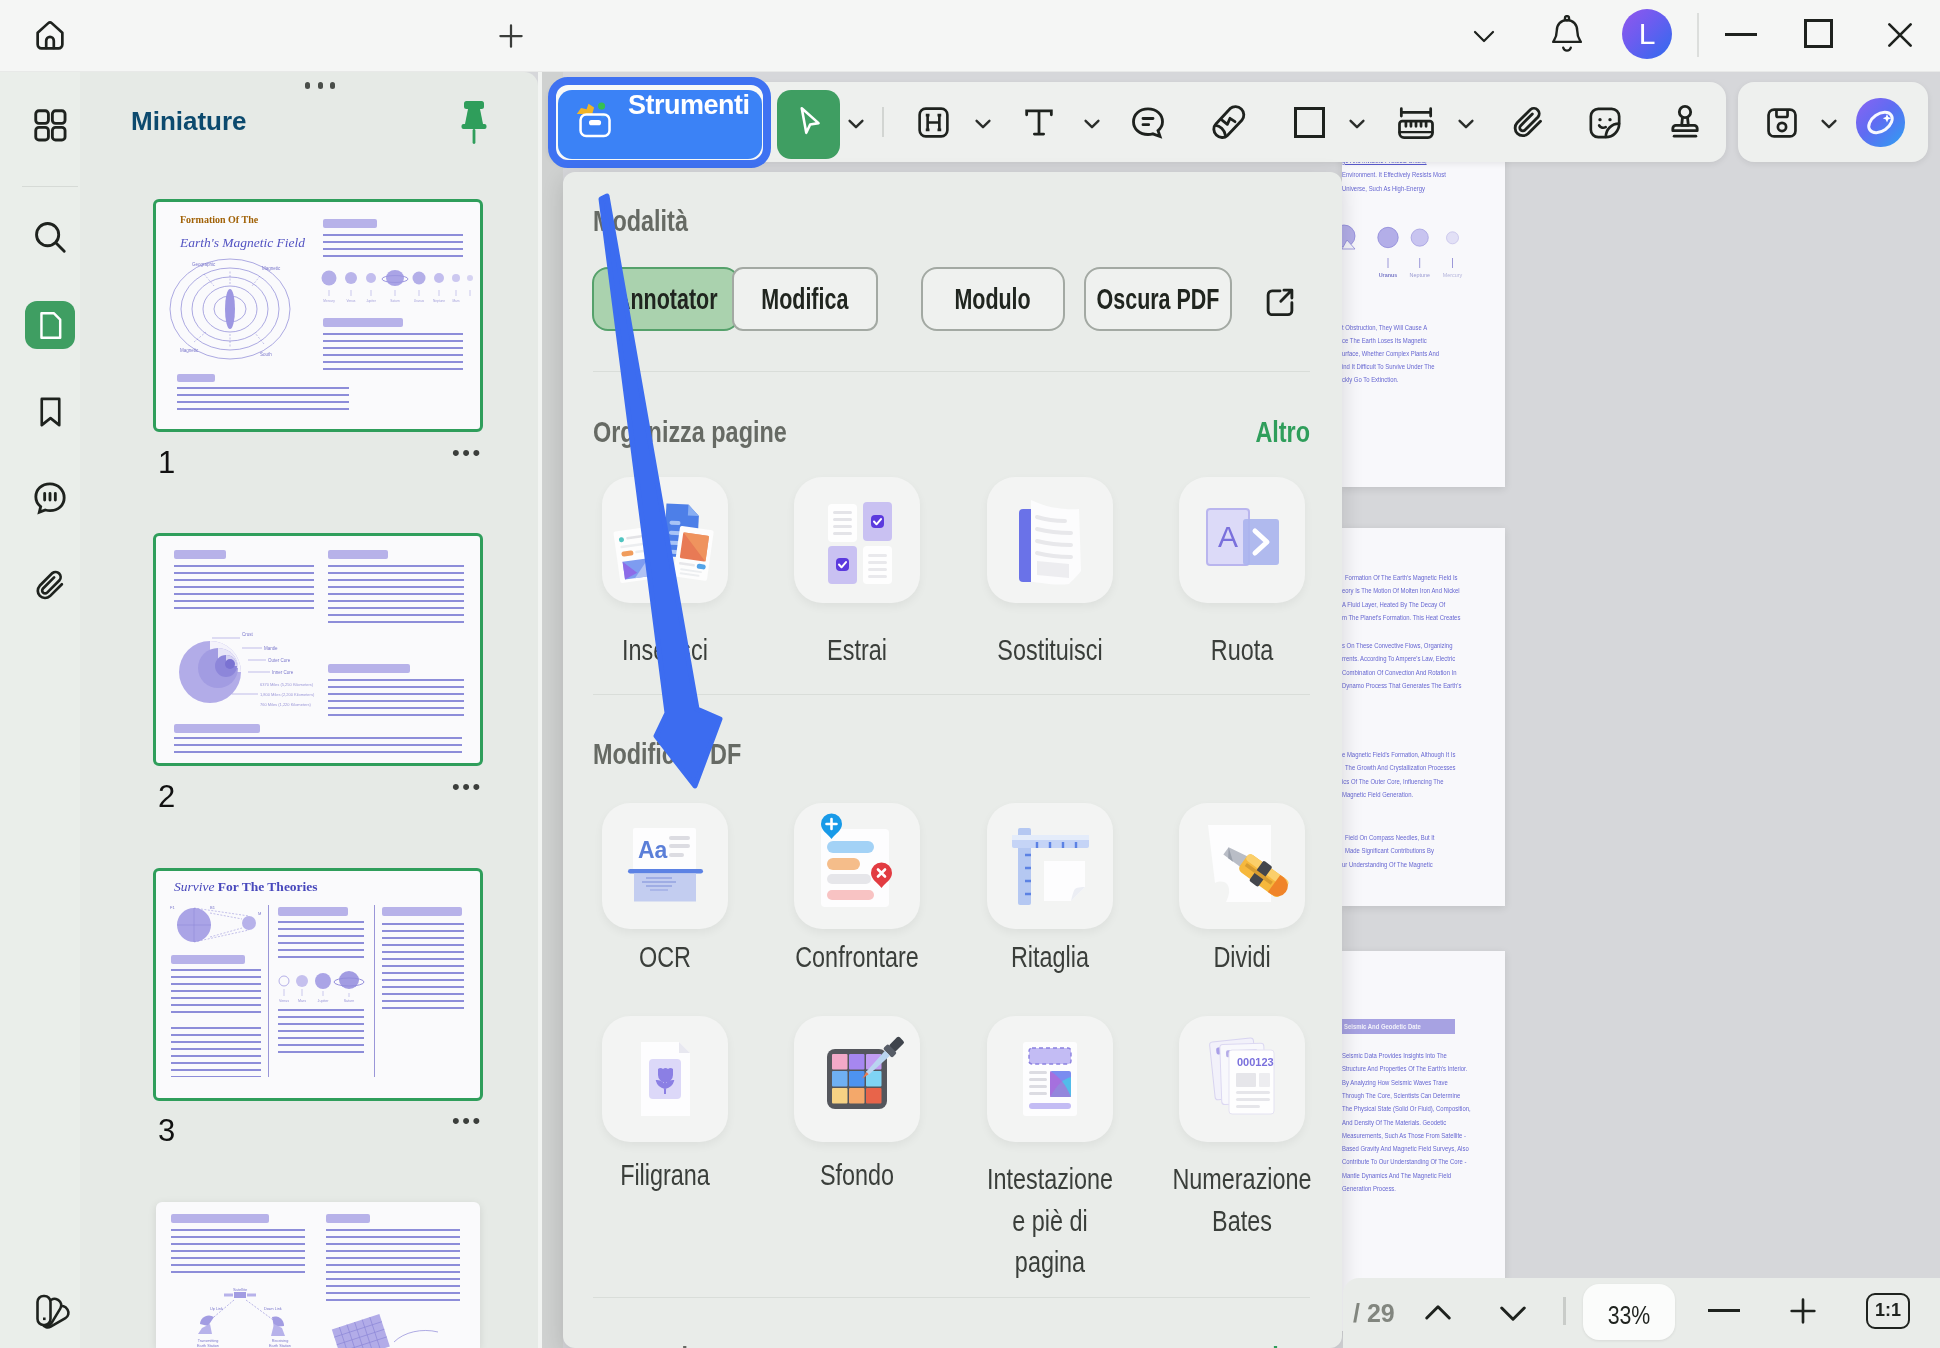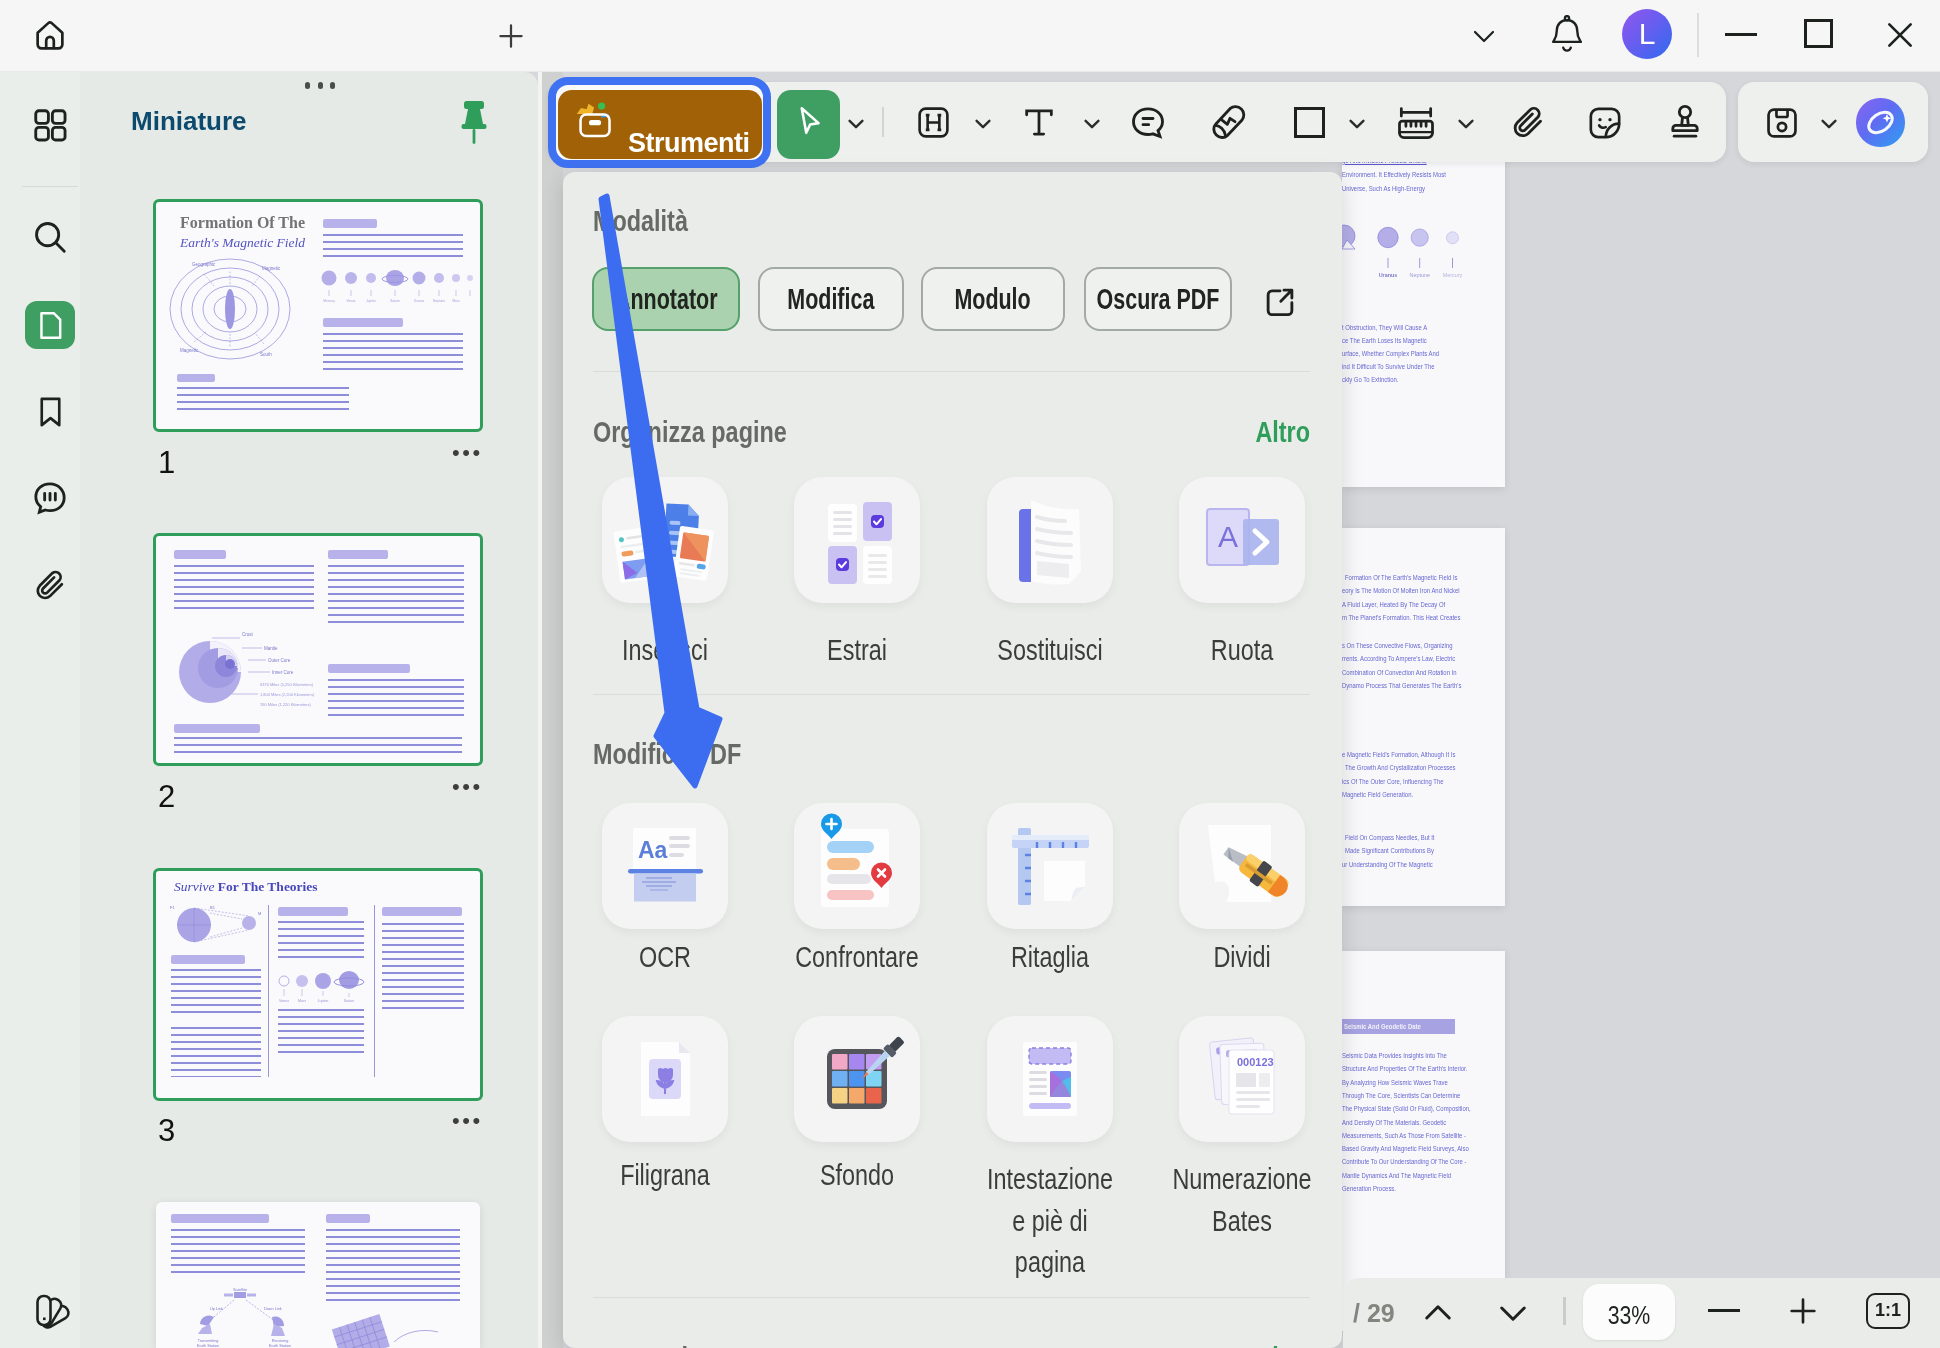--- a/index.html
+++ b/index.html
@@ -25,22 +25,22 @@
 
 .tl{position:absolute;background:repeating-linear-gradient(to bottom,#8d8dd9 0px,#8d8dd9 2px,transparent 2px,transparent 7px);}
 .chip{position:absolute;background:#b7b2e9;border-radius:2px;height:9px;}
 
 #toolbar{left:548px;top:82px;width:1178px;height:80px;background:#eef0ee;border-radius:16px;
  box-shadow:0 2px 6px rgba(0,0,0,0.08);}
 #toolbar2{left:1738px;top:82px;width:190px;height:80px;background:#eef0ee;border-radius:16px;
  box-shadow:0 2px 6px rgba(0,0,0,0.08);}
 #strumbtnwrap{left:548px;top:77px;width:223px;height:91px;border:8px solid #3f72f2;border-radius:20px;
  box-sizing:border-box;background:#f8f9f8;}
-#strumbtn{left:558px;top:90px;width:204px;height:69px;background:#a16207;border-radius:14px;
- display:flex;align-items:flex-end;}
+#strumbtn{left:558px;top:90px;width:204px;height:69px;background:#3b82f6;border-radius:14px;
+ display:flex;align-items:flex-start;}
 #strumbtn span{color:#fff;font-size:27px;font-weight:bold;margin-left:70px;letter-spacing:-0.5px;}
 #cursorbtn{left:777px;top:90px;width:63px;height:69px;background:#3f9e62;border-radius:14px;}
 .chev{width:22px;height:22px;}
 
 #dropdown{left:563px;top:172px;width:779px;height:1176px;background:#e9ece9;border-radius:12px;
  box-shadow:0 6px 22px rgba(0,0,0,0.14);}
 .seclabel{font-size:30px;color:#666a64;font-weight:bold;transform:scaleX(0.78);transform-origin:0 0;white-space:nowrap;}
 .altro{font-size:30px;color:#2f9e5b;font-weight:bold;transform:scaleX(0.78);transform-origin:100% 0;}
 .modebtn{top:267px;height:64px;border:2px solid #a3a9a3;border-radius:16px;background:#eff1ef;
  box-sizing:border-box;display:flex;align-items:center;justify-content:center;
@@ -140,21 +140,21 @@
 
   <svg class="abs" style="left:458px;top:99px" width="32" height="50" viewBox="0 0 32 50" fill="#2f9e5b">
     <rect x="6" y="2" width="20" height="8" rx="2.5"></rect>
     <path d="M10 10 h12 l3 15 h-18 Z"></path>
     <rect x="3.5" y="25" width="25" height="5" rx="2"></rect>
     <rect x="14.6" y="30" width="2.8" height="15" rx="1.4"></rect>
   </svg>
 
   <div class="abs thumb" style="top:199px;height:227px;">
     <div class="pagein" id="pg1">
-      <div style="position:absolute;left:24px;top:12px;font-family:'Liberation Serif',serif;font-weight:bold;font-size:16px;color:#737373;">Formation Of The</div>
+      <div style="position:absolute;left:24px;top:12px;font-family:'Liberation Serif',serif;font-weight:bold;font-size:10px;color:#a16207;">Formation Of The</div>
       <div style="position:absolute;left:24px;top:33px;font-family:'Liberation Serif',serif;font-style:italic;font-size:13.5px;color:#5252c2;">Earth's Magnetic Field</div>
       <svg style="position:absolute;left:8px;top:52px" width="136" height="110" viewBox="0 0 136 110">
         <g stroke="#8a85d6" stroke-width="0.7" fill="none">
           <ellipse cx="66" cy="55" rx="16" ry="13"></ellipse>
           <ellipse cx="66" cy="55" rx="27" ry="23"></ellipse>
           <ellipse cx="66" cy="55" rx="38" ry="32"></ellipse>
           <ellipse cx="66" cy="55" rx="49" ry="41"></ellipse>
           <ellipse cx="66" cy="55" rx="60" ry="50"></ellipse>
         </g>
         <ellipse cx="66" cy="55" rx="5" ry="20" fill="#9d97e2"></ellipse>
@@ -448,21 +448,21 @@
   <div class="abs" style="left:1856px;top:98px;width:49px;height:49px;border-radius:24px;background:linear-gradient(135deg,#8a63f2 0%,#5f6cf2 45%,#2da0f2 100%);"></div>
   <svg class="abs" style="left:1856px;top:98px" width="49" height="49" viewBox="0 0 49 49" fill="none">
     <ellipse cx="24.5" cy="24.5" rx="13" ry="8.5" stroke="#ffffff" stroke-width="3" transform="rotate(-35 24.5 24.5)" opacity="0.95"></ellipse>
     <path d="M31 16 l1.2 3 3 1.2 -3 1.2 -1.2 3 -1.2 -3 -3 -1.2 3 -1.2 Z" fill="#fff"></path>
   </svg>
   <div class="abs" id="dropdown"></div>
   <div class="abs seclabel" style="left:593px;top:204px;">Modalità</div>
   <div class="abs modebtn" id="annot">
       <i>Annotator</i>
     </div>
-  <div class="abs modebtn" style="left:758px;width:146px;">
+  <div class="abs modebtn" style="left:732px;width:146px;border-radius:11px;">
       <i>Modifica</i>
     </div>
   <div class="abs modebtn" style="left:921px;width:144px;">
       <i>Modulo</i>
     </div>
   <div class="abs modebtn" style="left:1084px;width:148px;">
       <i>Oscura PDF</i>
     </div>
   <svg class="abs" style="left:1261px;top:283px" width="38" height="38" viewBox="0 0 24 24" fill="none" stroke="#1e221e" stroke-width="1.8" stroke-linecap="round" stroke-linejoin="round">
     <path d="M19.5 12.5 v5 a2.5 2.5 0 0 1 -2.5 2.5 h-10 a2.5 2.5 0 0 1 -2.5 -2.5 v-10 A2.5 2.5 0 0 1 7 5 h5"></path>

